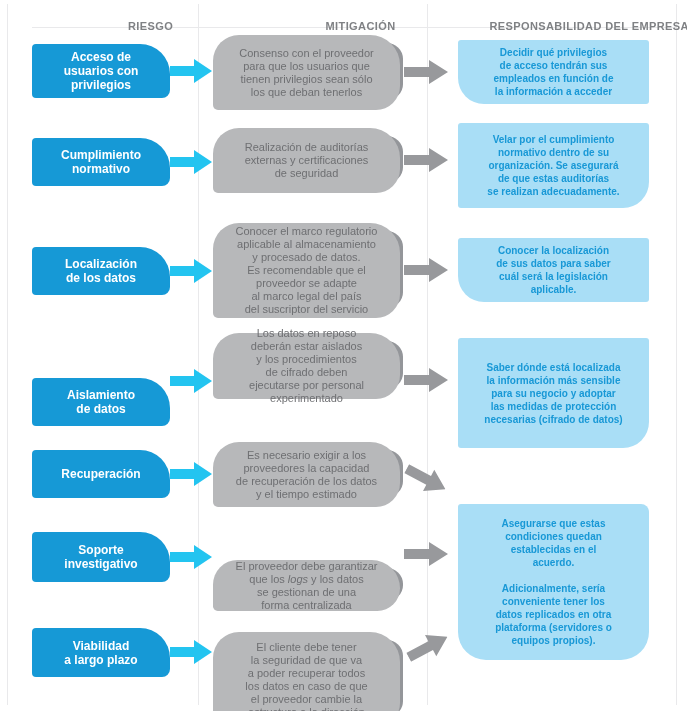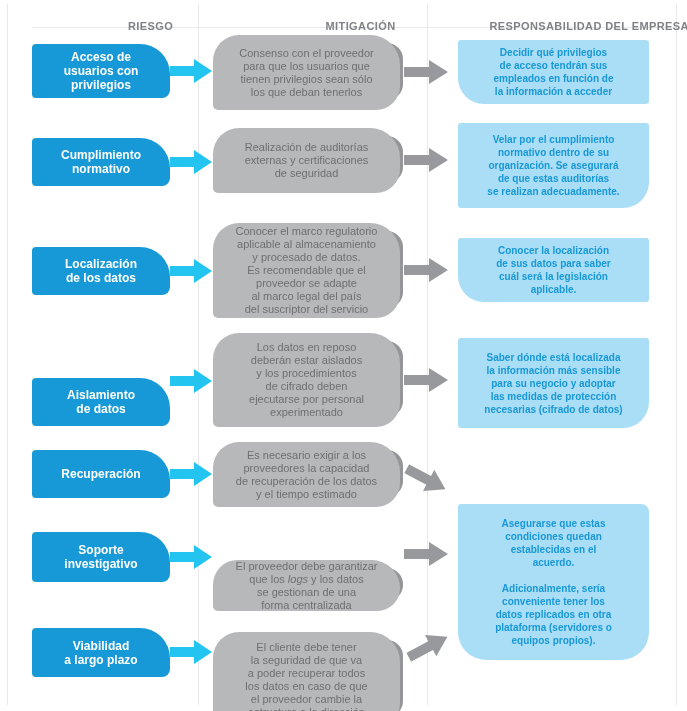--- a/index.html
+++ b/index.html
@@ -154,37 +154,37 @@
 
   <div class="risk" style="top:378px;height:48px;">
     <span class="pre">Aislamiento
 de datos</span>
   </div>
   <div class="arrow" style="left:170px;top:368px;">
     <svg width="43" height="26" viewBox="0 0 43 26">
         <path d="M0 8 H24 V1 L42 13 L24 25 V18 H0 Z" fill="#23c4f0"></path>
       </svg>
   </div>
-  <div class="mit" style="top:333px;height:94px;">
+  <div class="mit" style="top:333px;height:66px;">
     <div class="mit-fold"></div>
     <div class="mit-body">
         <span class="pre">Los datos en reposo
 deberán estar aislados
 y los procedimientos
 de cifrado deben
 ejecutarse por personal
 experimentado</span>
       </div>
   </div>
   <div class="arrow" style="left:404px;top:367px;">
     <svg width="44" height="26" viewBox="0 0 44 26">
         <path d="M0 8 H25 V1 L44 13 L25 25 V18 H0 Z" fill="#98999c"></path>
       </svg>
   </div>
-  <div class="resp r-br" style="top:338px;height:90px;">
+  <div class="resp r-br" style="top:338px;height:110px;">
     <span class="pre">Saber dónde está localizada
 la información más sensible
 para su negocio y adoptar
 las medidas de protección
 necesarias (cifrado de datos)</span>
   </div>
 
   <div class="risk" style="top:450px;height:48px;">
     <span class="pre">Recuperación</span>
   </div>

